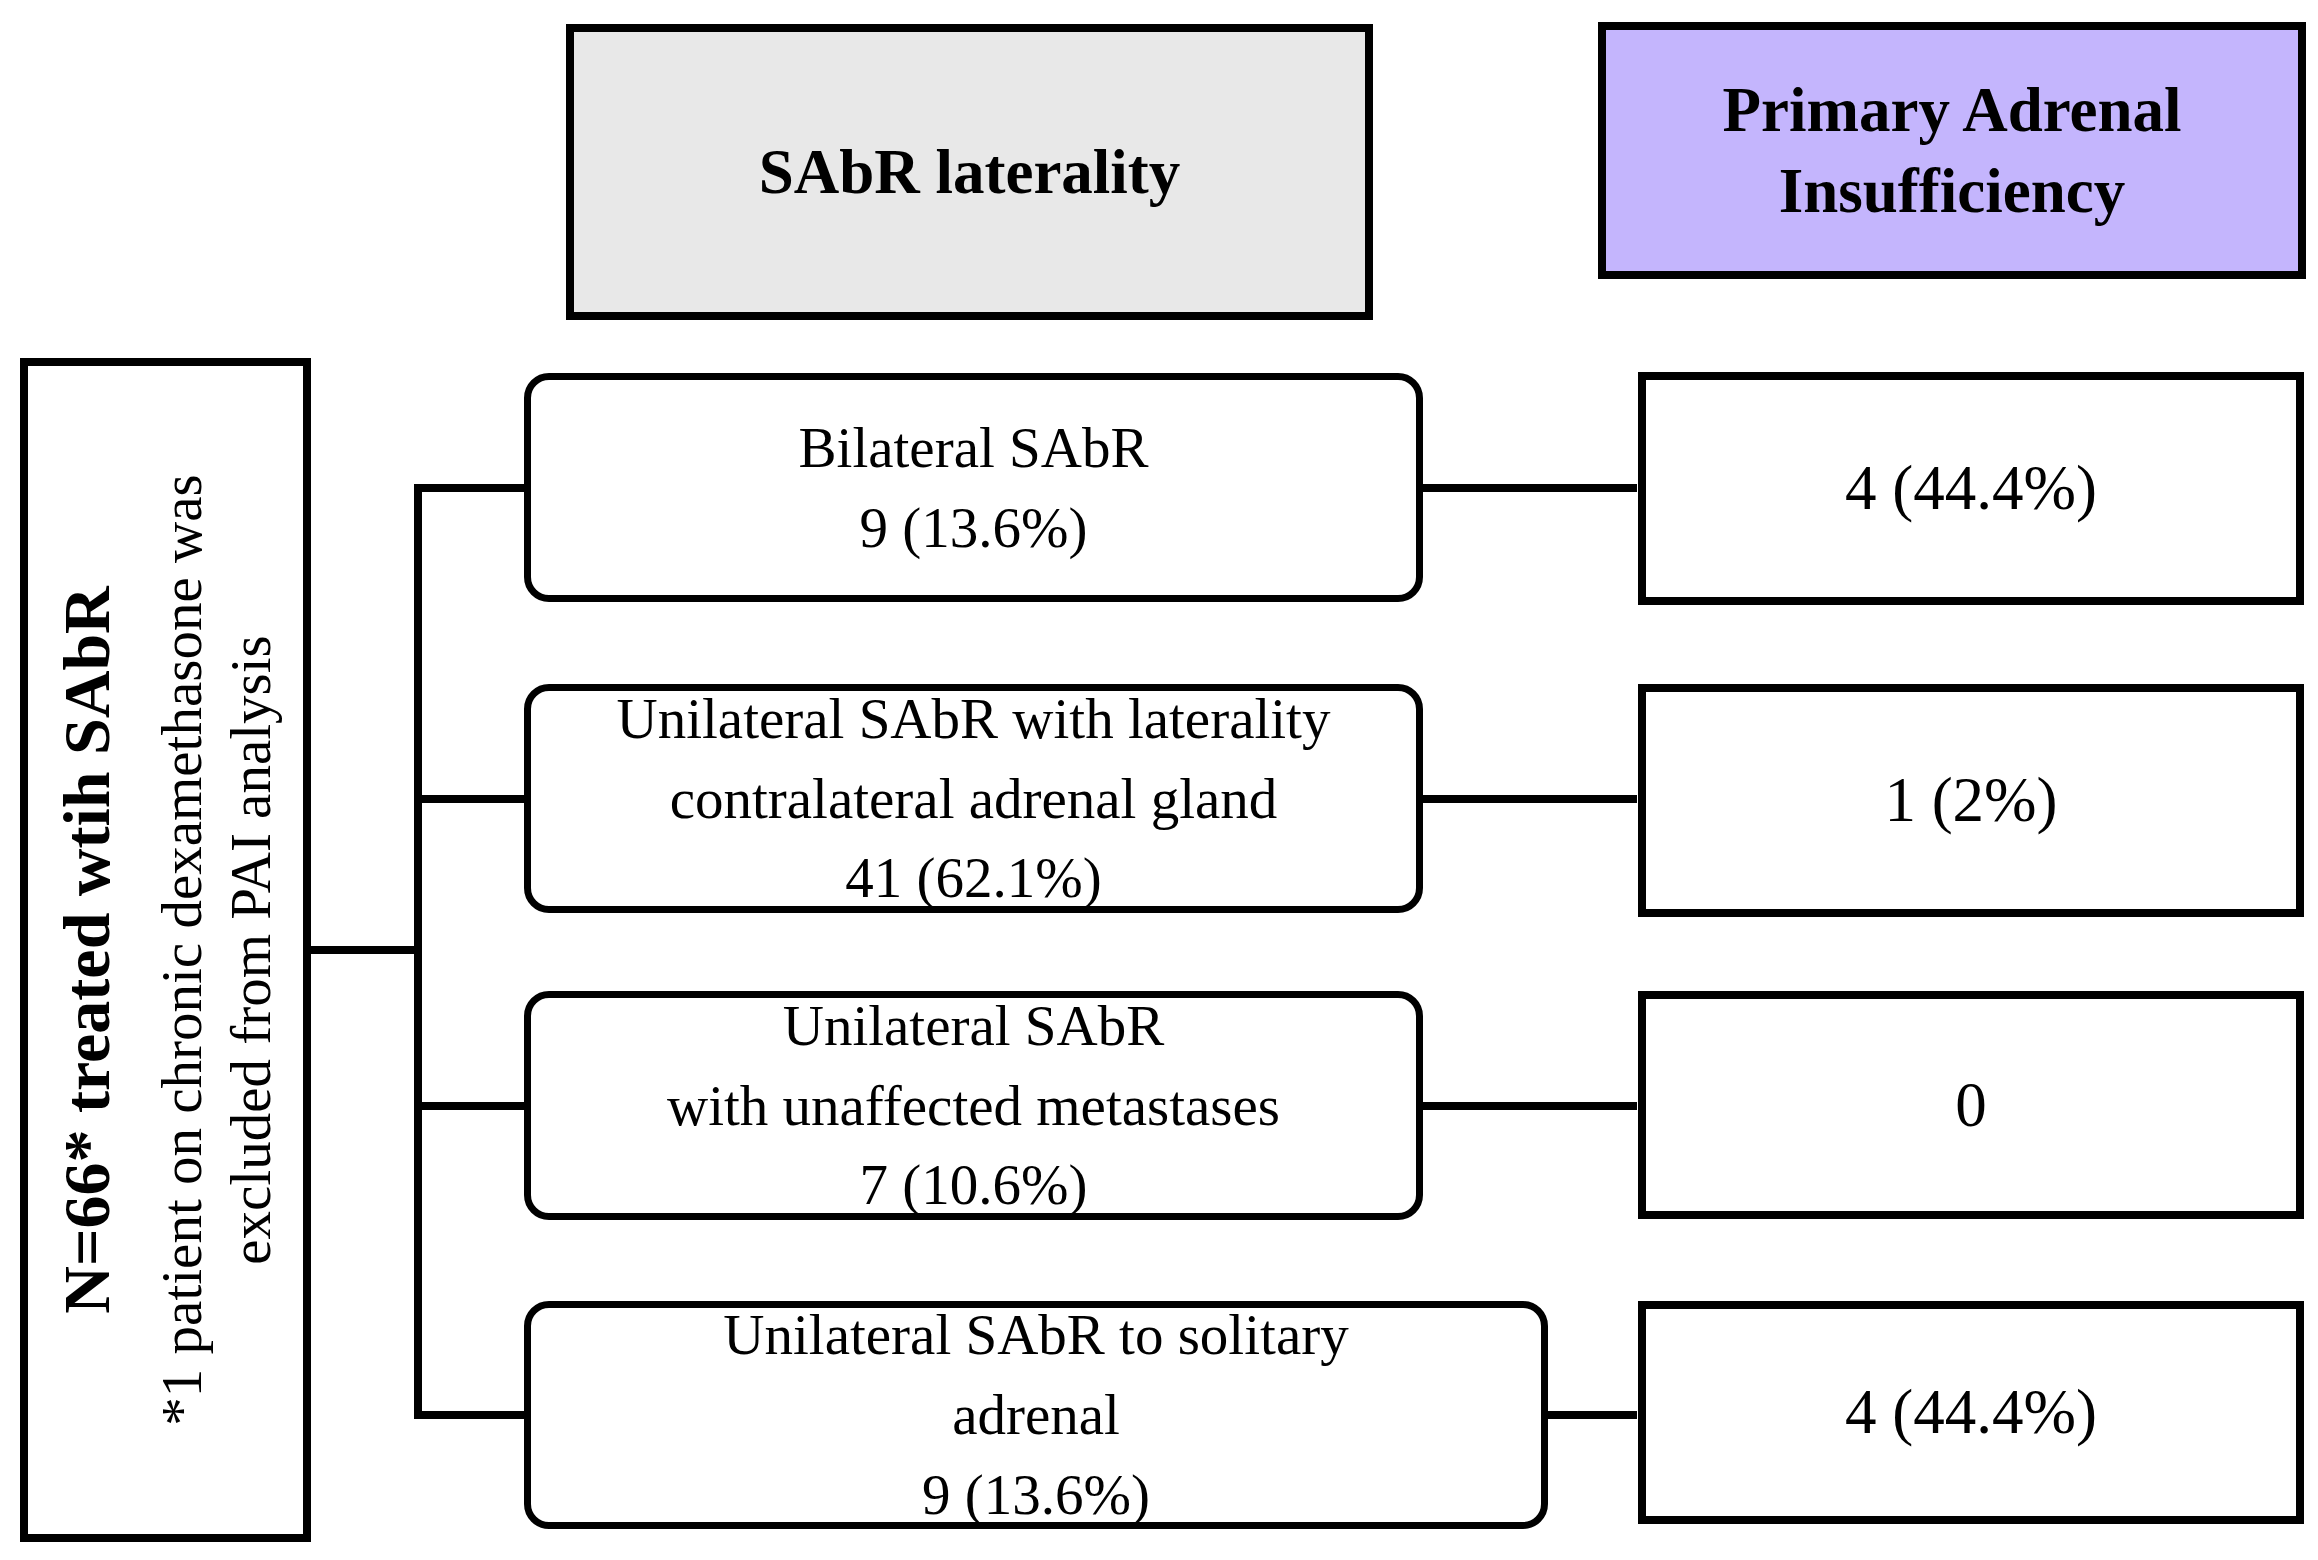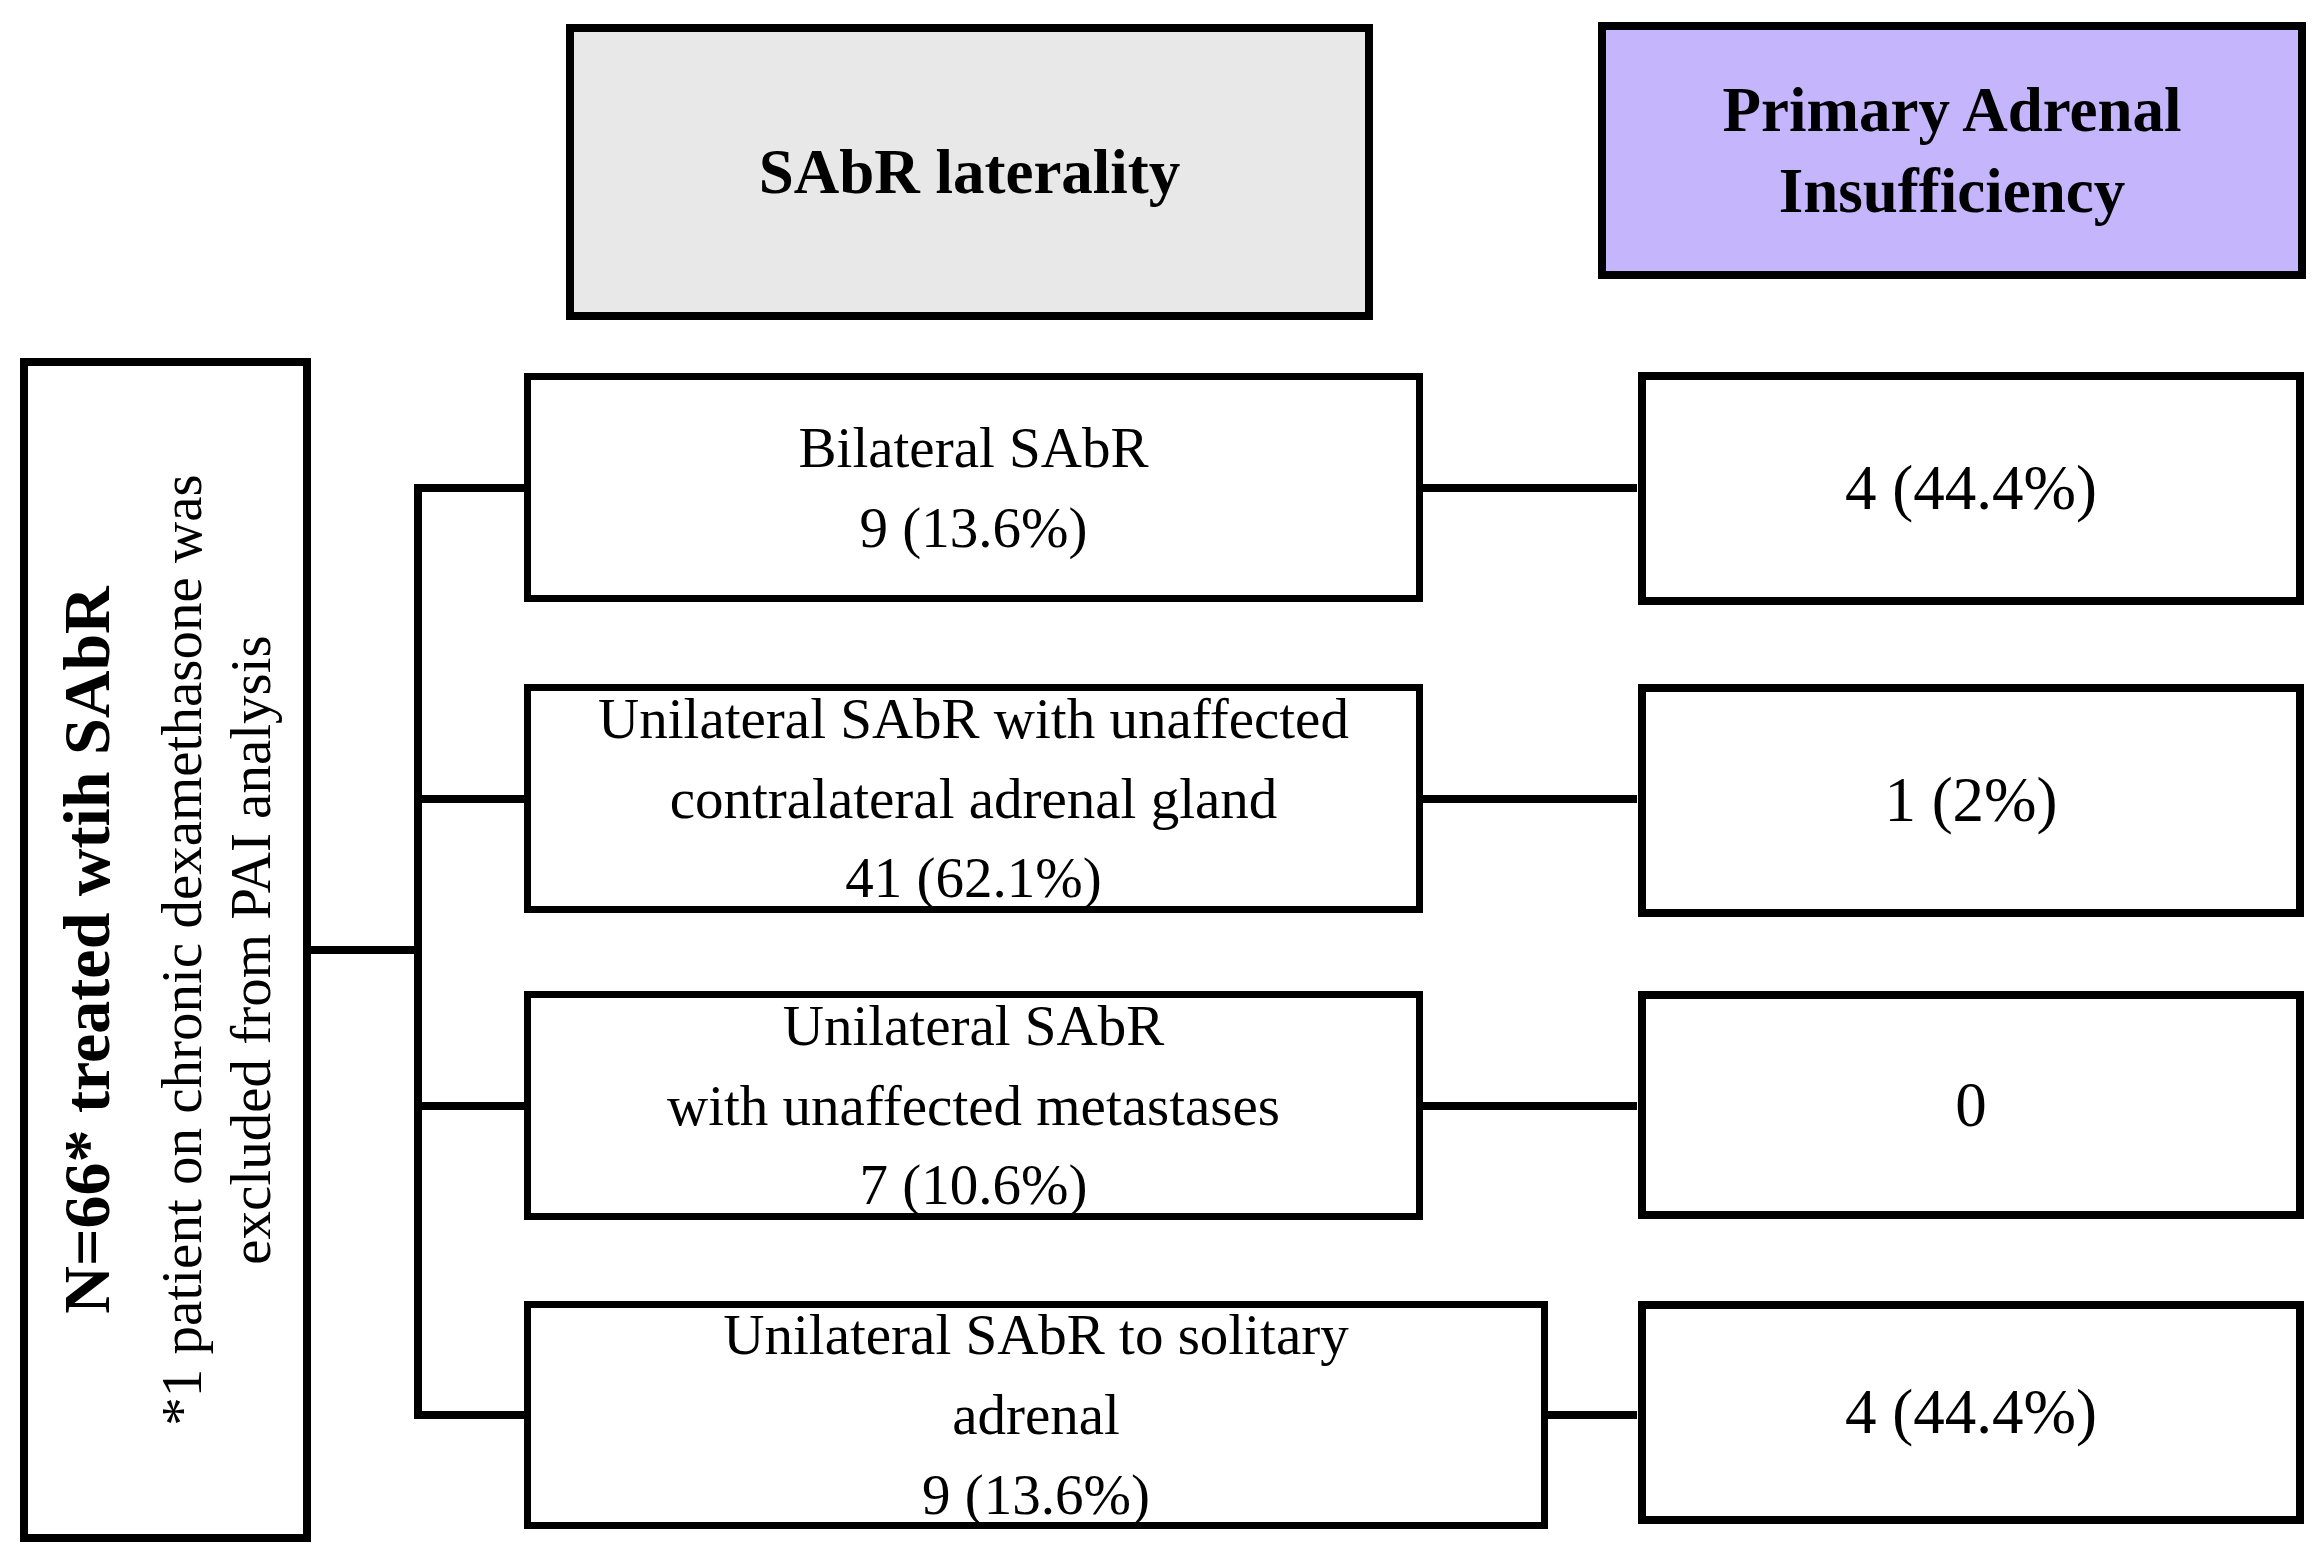--- a/index.html
+++ b/index.html
@@ -9,21 +9,21 @@
     background:#ffffff;
     font-family:"Liberation Serif","DejaVu Serif",serif;
     color:#000;
     overflow:hidden;
   }
   .box{position:absolute;box-sizing:border-box;background:#fff;border:8px solid #000;
        display:flex;flex-direction:column;align-items:center;justify-content:center;
        text-align:center;}
   .hdr{border-width:8.7px;font-weight:bold;font-size:63px;line-height:1.28;}
   .hdr .pad{padding:0 32px;}
-  .mid{border-width:7.1px;font-size:57px;line-height:1.40;}
+  .mid{border-width:7.1px;font-size:57px;line-height:1.40;border-radius:25px;}
   .res{border-width:8px;font-size:63px;}
   .root{border-width:8px;}
   .root-rot{
     position:absolute;left:50%;top:50%;
     transform:translate(-50%,-50%) rotate(-90deg);
     width:1131px;text-align:center;
   }
   .root-title{font-weight:bold;font-size:66px;line-height:1.2;margin-bottom:20.6px;}
   .root-note{font-size:57px;line-height:1.22;}
   .conn{position:absolute;background:#000;}
@@ -60,21 +60,21 @@
   <div class="conn" style="left: 1422px; top: 795px; width: 215px; height: 8px; background: rgb(0, 0, 0);"></div>
   <div class="conn" style="left: 1422px; top: 1102px; width: 215px; height: 8px; background: rgb(0, 0, 0);"></div>
   <div class="conn" style="left: 1422px; top: 1411px; width: 215px; height: 8px; background: rgb(0, 0, 0);"></div>
 
   <div class="box mid" style="left:524px;top:373px;width:899px;height:229px;">
     <div>Bilateral SAbR</div>
     <div>9 (13.6%)</div>
   </div>
 
   <div class="box mid" style="left:524px;top:684px;width:899px;height:229px;">
-    <div>Unilateral SAbR with unaffected</div>
+    <div>Unilateral SAbR with laterality</div>
     <div>contralateral adrenal gland</div>
     <div>41 (62.1%)</div>
   </div>
 
   <div class="box mid" style="left:524px;top:991px;width:899px;height:229px;align-items:center;">
     <div>Unilateral SAbR</div>
     <div>with unaffected metastases</div>
     <div>7 (10.6%)</div>
   </div>
 

